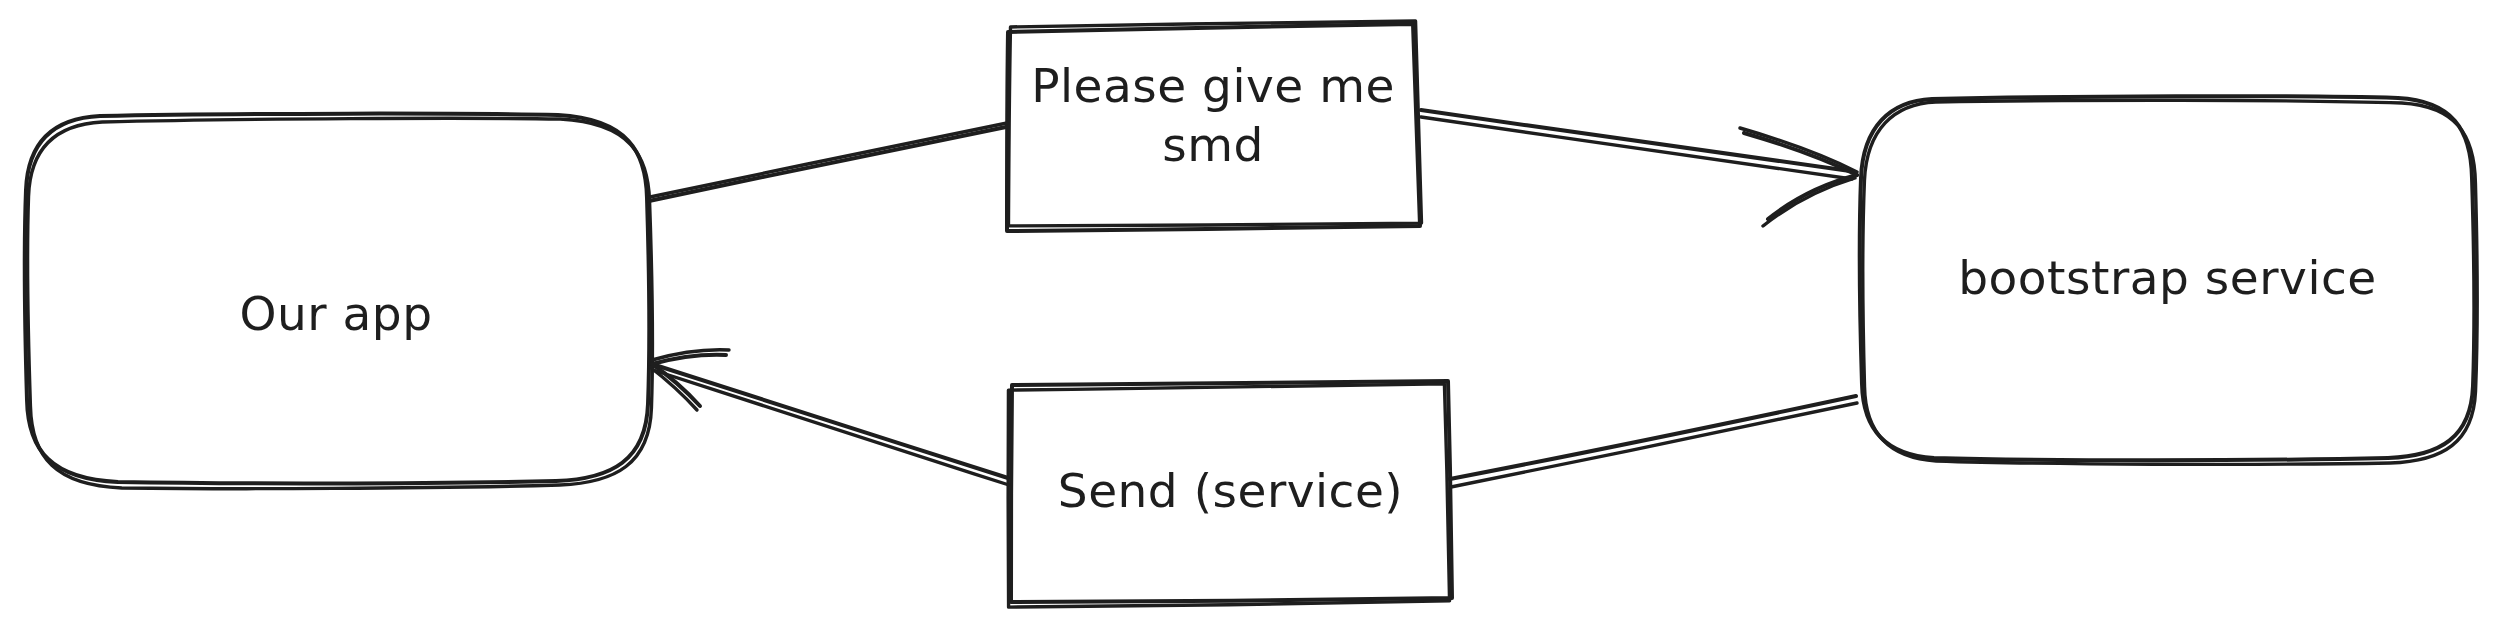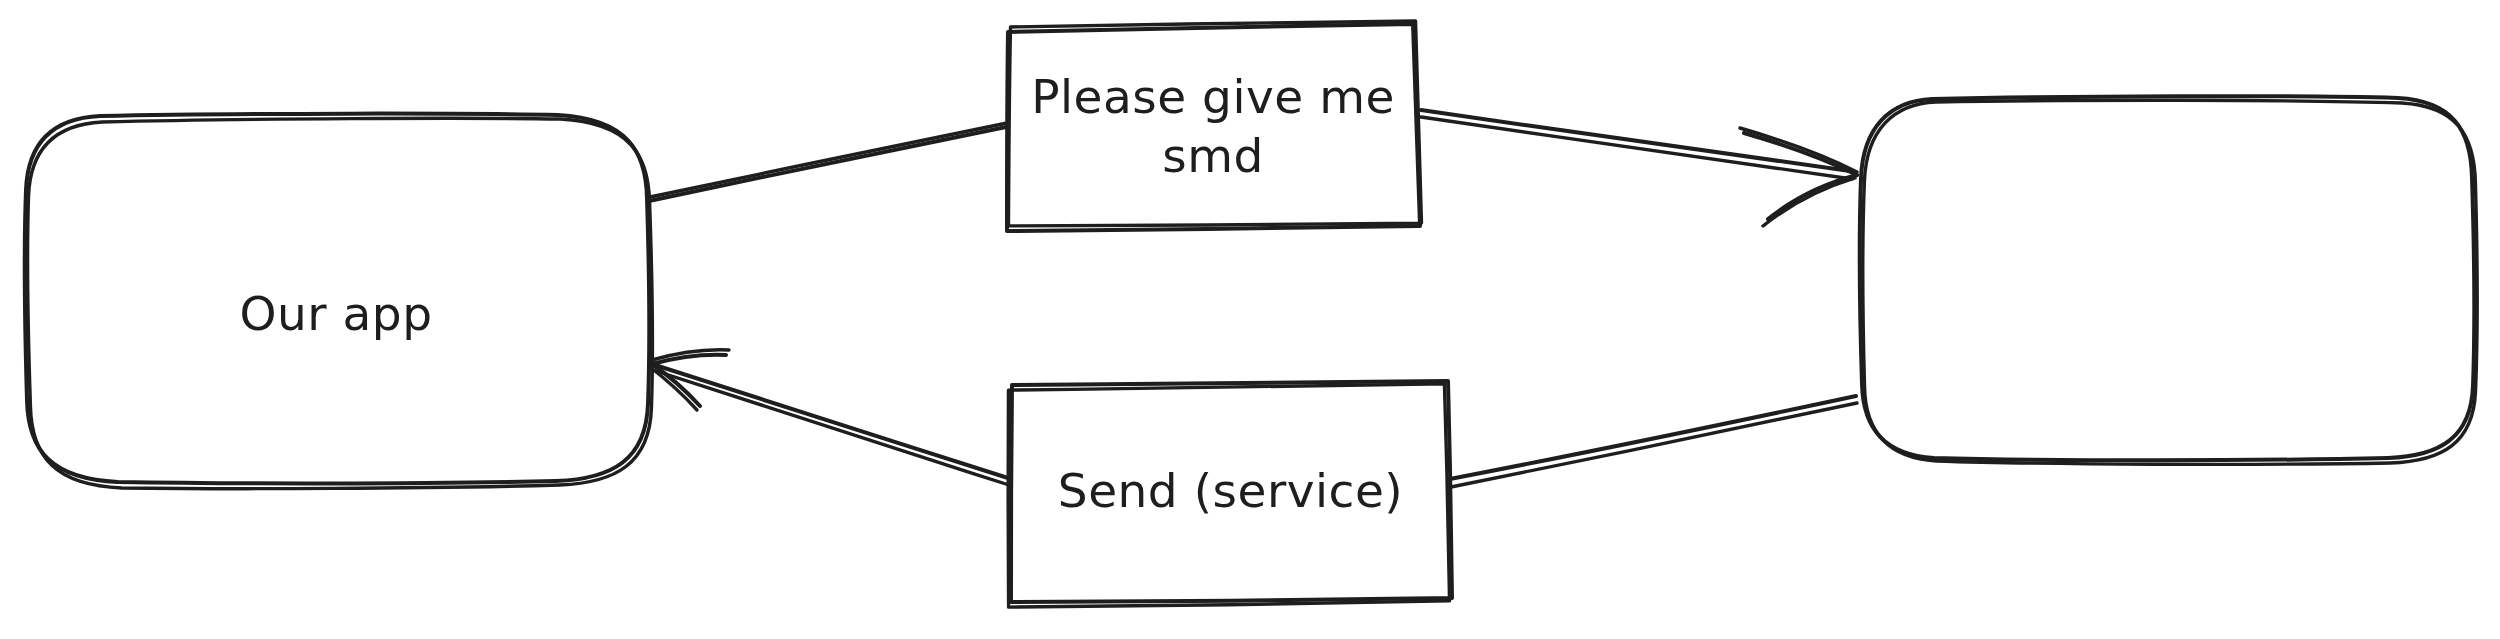--- a/index.html
+++ b/index.html
@@ -42,21 +42,21 @@
     cursor: default;
   }
   .node span {
     display: block;
     font-size: 47px;
     line-height: 1.25;
     letter-spacing: 0.5px;
     color: #1e1e1e;
   }
   .node-our-app        { left: 24px;   top: 113px; width: 624px; height: 370px; margin-top: 16px; }
-  .node-request        { left: 1005px; top: 23px;  width: 416px; height: 208px; }
+  .node-request        { left: 1005px; top: 12px;  width: 416px; height: 208px; }
   .node-request span   { max-width: 368px; }
   .node-bootstrap      { left: 1860px; top: 97px;  width: 615px; height: 362px; }
   .node-response       { left: 1009px; top: 381px; width: 443px; height: 221px; }
 </style>
 </head>
 <body>
 
 <div class="canvas">
 
   <svg class="strokes" viewBox="0 0 2500 639">
@@ -118,18 +118,21 @@
   </svg>
 
   <div class="node node-our-app">
     <span>Our app</span>
   </div>
 
   <div class="node node-request">
     <span>Please give me smd</span>
   </div>
 
+  <div class="node node-bootstrap">
+    <span>bootstrap service</span>
+  </div>
 
   <div class="node node-response">
     <span>Send (service)</span>
   </div>
 
 </div>
 
 </body></html>

